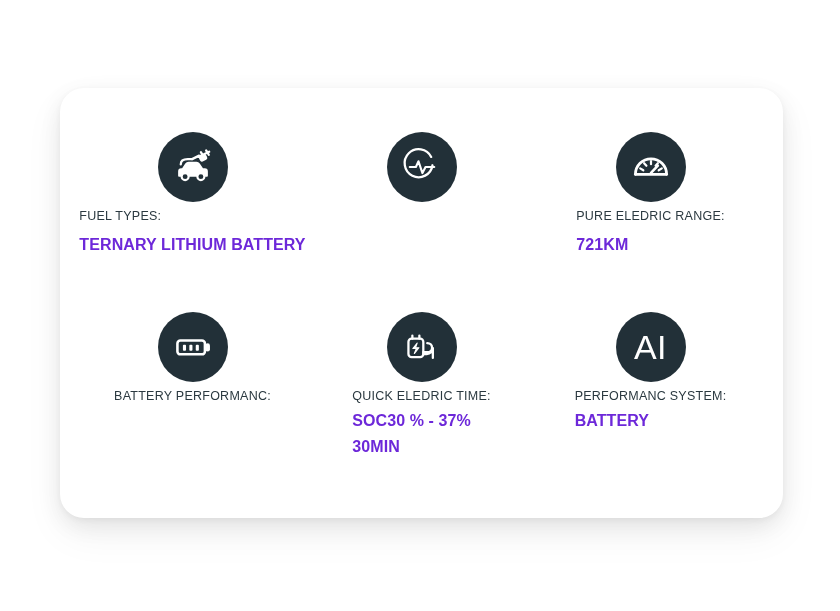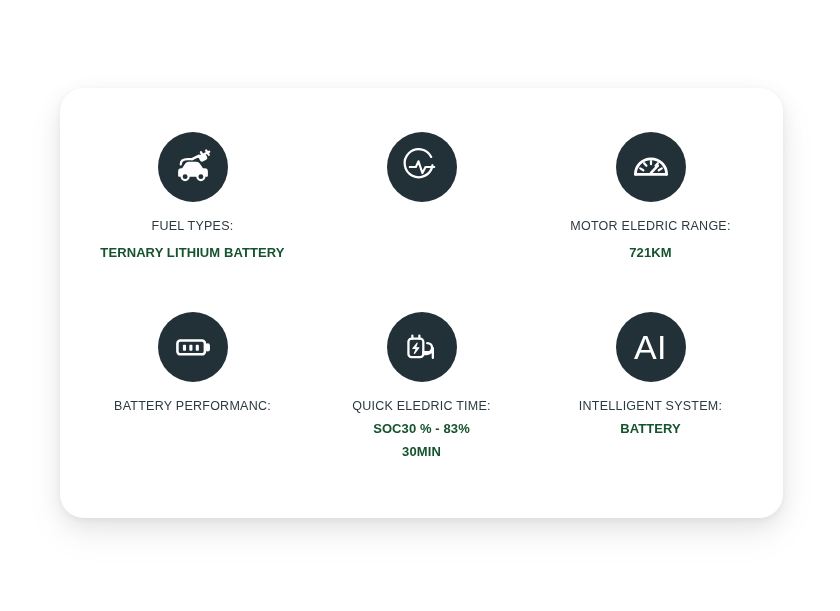--- a/index.html
+++ b/index.html
@@ -71,42 +71,42 @@
     color: #ffffff;
     font-size: 34px;
     font-weight: 400;
     letter-spacing: 0.5px;
     font-family: "Liberation Sans", "DejaVu Sans", sans-serif;
     line-height: 1;
     text-align: center;
   }
 
   .spec-text {
-    margin-top: 18px;
-    text-align: center;
+    margin-top: 8px;
+    text-align: left;
     color: #2b3940;
   }
 
   .spec-label {
     font-size: 12.5px;
     font-weight: 400;
     letter-spacing: 0.25px;
     line-height: 1.1;
     white-space: nowrap;
     color: #2b3940;
   }
 
   .spec-value {
-    font-size: 13px;
+    font-size: 16px;
     font-weight: 700;
     letter-spacing: 0.1px;
     line-height: 1.1;
     margin-top: 12px;
     white-space: nowrap;
-    color: #14532d;
+    color: #6d28d9;
   }
   .spec-value + .spec-value { margin-top: 10px; }
 
   
   .row2 .spec-value { margin-top: 8px; }
   .row2 .spec-value + .spec-value { margin-top: 9px; }
 </style>
 </head>
 <body>
 
@@ -151,21 +151,21 @@
             <path d="M7 32 L41 32" stroke-width="3"></path>
             <path d="M12.2 25.5 L15.6 27.6" stroke-width="2.4"></path>
             <path d="M16.5 19.8 L19 22.6" stroke-width="2.4"></path>
             <path d="M24 17.5 L24 21" stroke-width="2.4"></path>
             <path d="M31.5 19.8 L29 22.6" stroke-width="2.4"></path>
             <path d="M35.8 25.5 L32.4 27.6" stroke-width="2.4"></path>
             <path d="M24 30.5 L31.5 22.5" stroke-width="2.8"></path>
           </svg>
         </div>
         <div class="spec-text">
-          <div class="spec-label">MOTOR ELEDRIC RANGE:</div>
+          <div class="spec-label">PURE ELEDRIC RANGE:</div>
           <div class="spec-value">721KM</div>
         </div>
       </div>
 
       <div class="spec-item row2">
         <div class="icon-badge">
           <svg width="44" height="44" viewBox="0 0 48 48" fill="none" stroke="#ffffff" stroke-width="2.8" stroke-linecap="round" stroke-linejoin="round">
             <rect x="7" y="17" width="30" height="15" rx="3.2"></rect>
             <path d="M40 22.5 L40 26.5" stroke-width="5"></path>
             <rect x="13" y="21.5" width="3.4" height="6.5" rx="1" fill="#ffffff" stroke="none"></rect>
@@ -184,30 +184,30 @@
             <path d="M13 11 L13 14.5" stroke-width="2.6"></path>
             <path d="M21 11 L21 14.5" stroke-width="2.6"></path>
             <rect x="8.5" y="14.5" width="17" height="21" rx="3.6"></rect>
             <path d="M18.5 19.5 L13.5 25.8 L17.5 25.8 L15.2 31.5 L20.5 24.8 L16.6 24.8 Z" fill="#ffffff" stroke="#ffffff" stroke-width="1.2"></path>
             <path d="M25.5 30 L30 30 C33.2 30 35.5 27.8 35.5 24.8 C35.5 21.8 33.2 19.6 30 19.6" transform="translate(0,0)"></path>
             <path d="M25.5 32 L29.5 32 C33.4 32 36.4 29 36.4 25.2 L36.4 36.5"></path>
           </svg>
         </div>
         <div class="spec-text">
           <div class="spec-label">QUICK ELEDRIC TIME:</div>
-          <div class="spec-value">SOC30 % - 83%</div>
+          <div class="spec-value">SOC30 % - 37%</div>
           <div class="spec-value">30MIN</div>
         </div>
       </div>
 
       <div class="spec-item row2">
         <div class="icon-badge">
           <span class="ai-glyph">AI</span>
         </div>
         <div class="spec-text">
-          <div class="spec-label">INTELLIGENT SYSTEM:</div>
+          <div class="spec-label">PERFORMANC SYSTEM:</div>
           <div class="spec-value">BATTERY</div>
         </div>
       </div>
 
     </div>
   </div>
 </div>
 
 </body></html>

